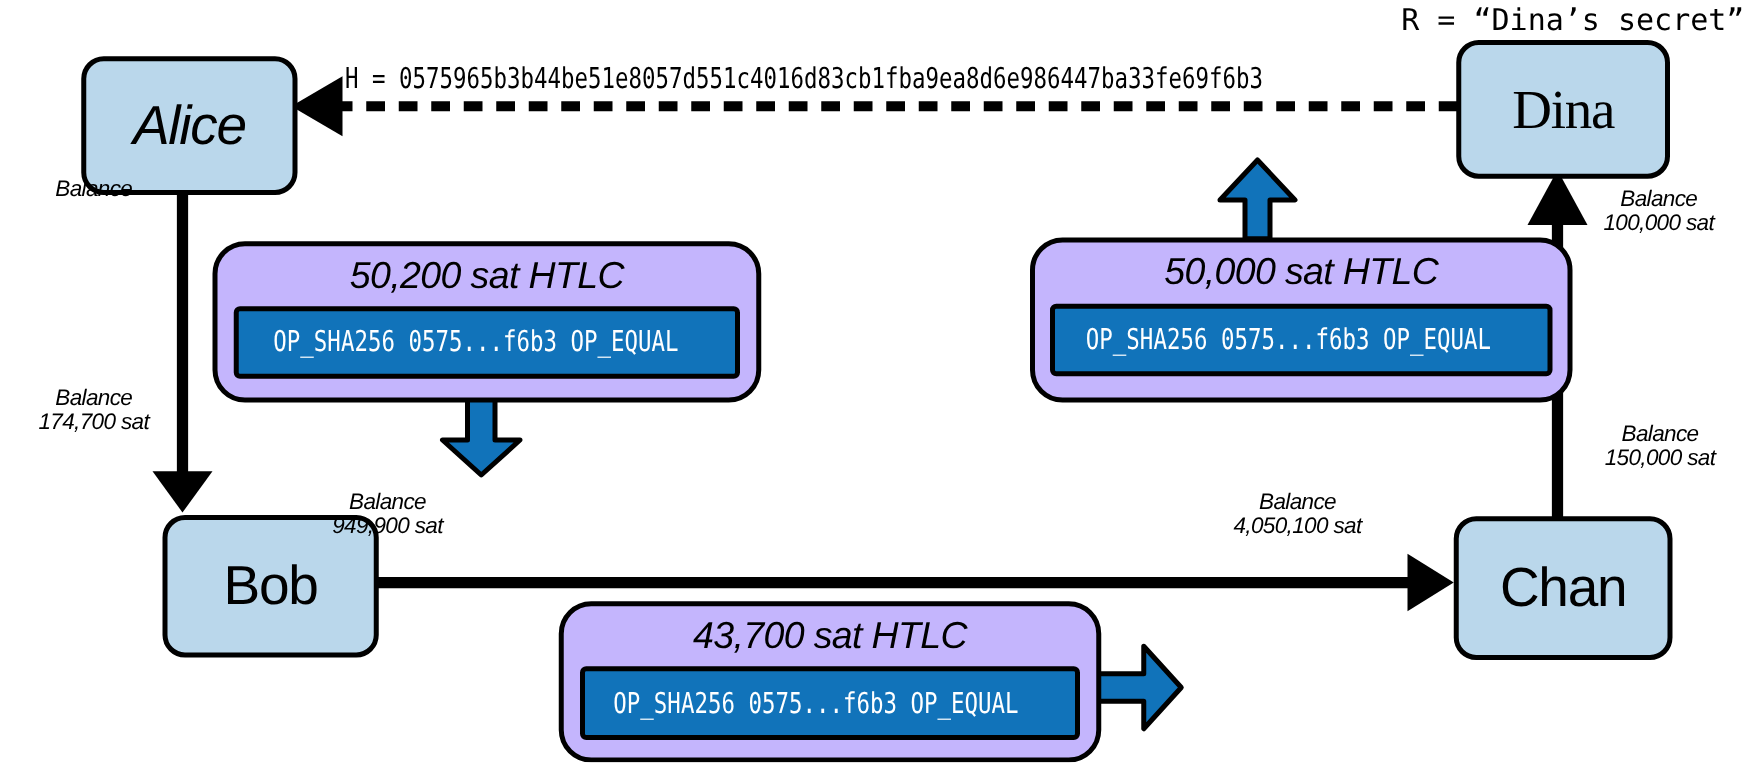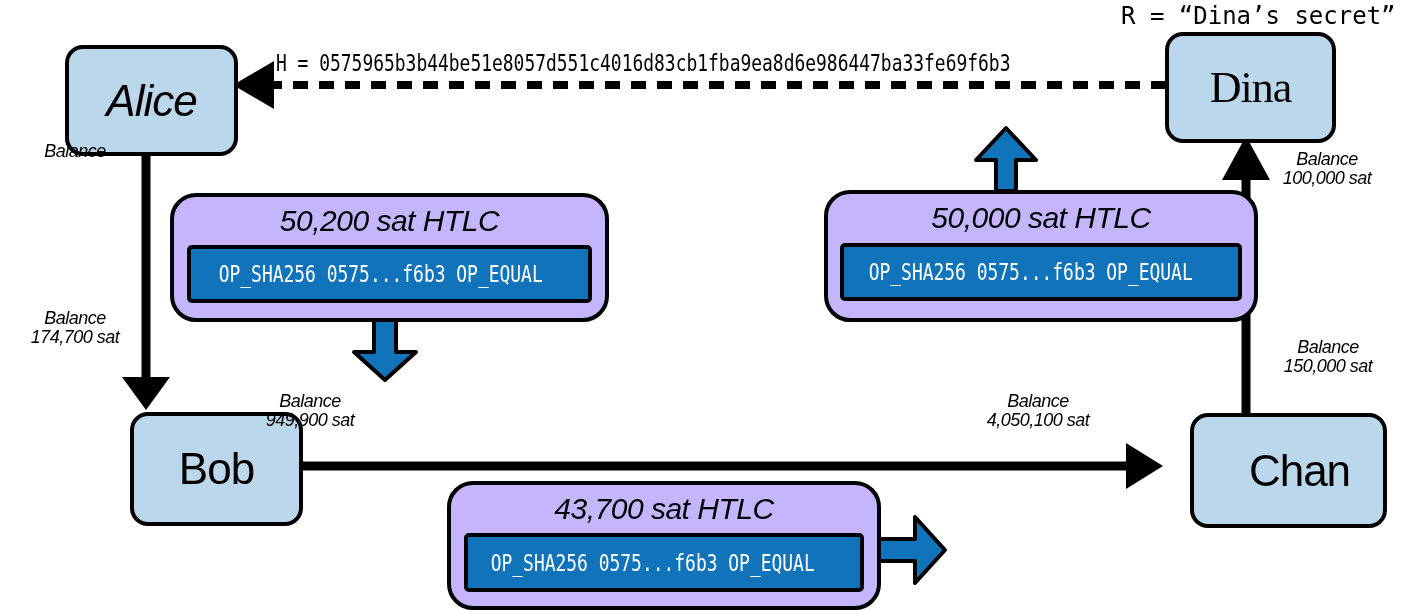--- a/index.html
+++ b/index.html
@@ -73,21 +73,21 @@
 
   <div class="node" style="left:65px;top:45px;width:165px;height:103px;font-style:italic;">
     <span>Alice</span>
   </div>
   <div class="node" style="left:1165px;top:32px;width:163px;height:103px;font-family:Liberation Serif, serif;">
     <span>Dina</span>
   </div>
   <div class="node" style="left:82px;top:412px;width:165px;height:106px;margin-left:48px;">
     <span>Bob</span>
   </div>
-  <div class="node" style="left:1190px;top:413px;width:167px;height:107px;padding-left:22px;">
+  <div class="node" style="left:1163px;top:413px;width:167px;height:107px;">
     <span>Chan</span>
   </div>
 
   <div class="balance" style="left:0px;top:142px;width:150px;">
     <div>Balance</div>
   </div>
   <div class="balance" style="left:0px;top:309px;width:150px;">
     <div>Balance</div>
     <div>174,700 sat</div>
   </div>

